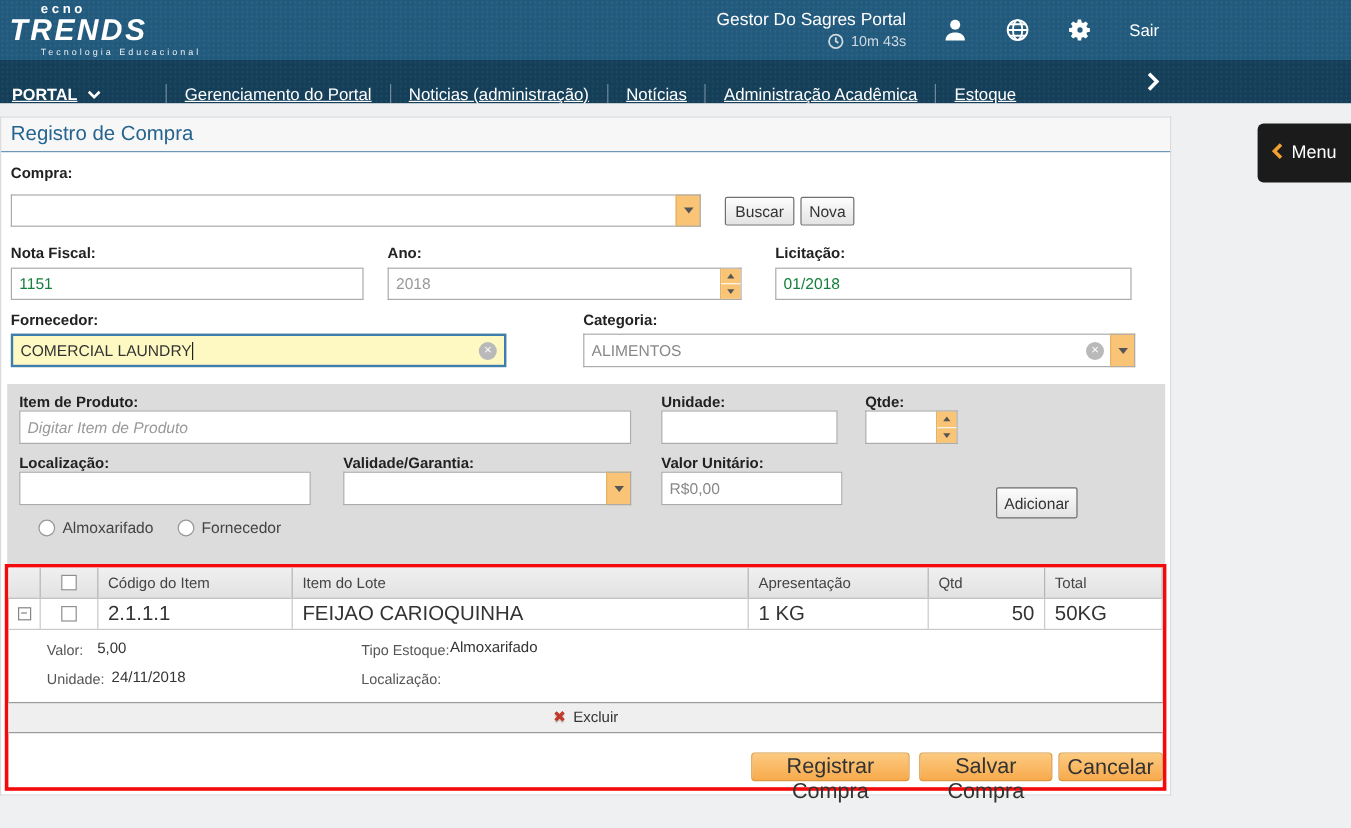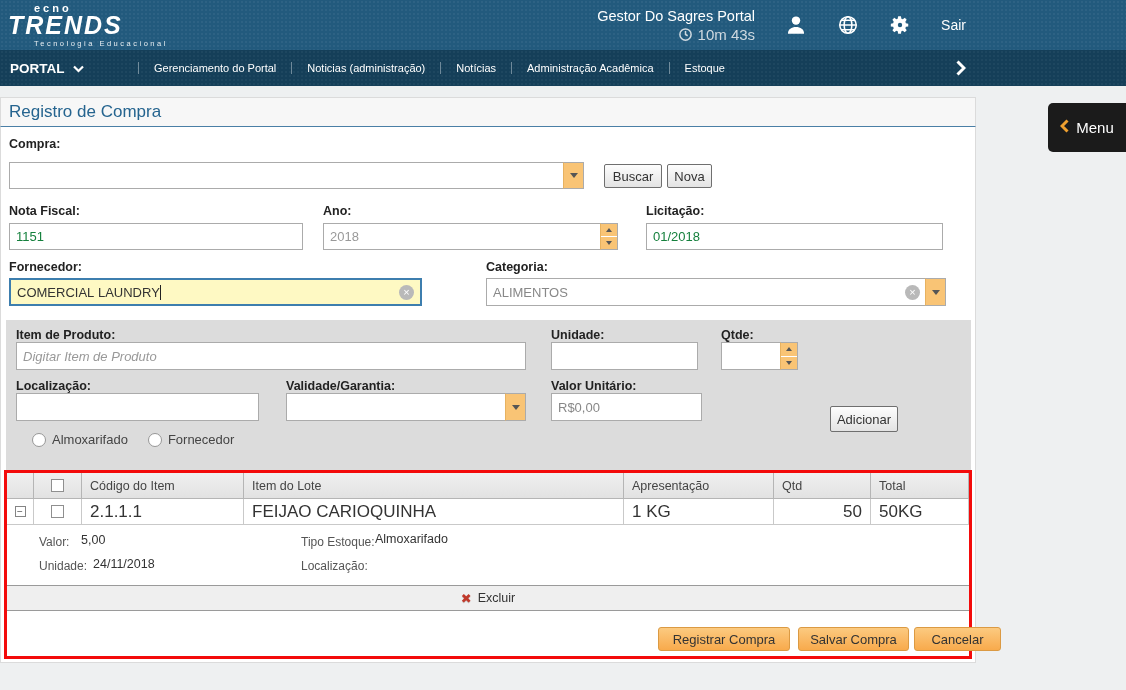--- a/index.html
+++ b/index.html
@@ -17,33 +17,34 @@
     background-image:radial-gradient(rgba(255,255,255,.05) 1px, transparent 1px);
     background-size:4px 4px;
   }
   .logo { position:absolute; left:8px; top:2px; color:#fff; cursor:pointer; }
   .logo-ecno { font-size:11px; font-weight:700; letter-spacing:3px; margin-left:26px; border-bottom:0; }
   .logo-trends { font-size:25px; font-weight:800; font-style:italic; letter-spacing:2px; line-height:22px; }
   .logo-tag { font-size:7.5px; letter-spacing:2.5px; margin-left:26px; margin-top:3px; color:#e8eef2; }
   .top-right { position:absolute; right:160px; top:0; height:50px; display:flex; align-items:center; gap:30px; }
   .portal-title-wrap { display:flex; flex-direction:column; align-items:flex-end; gap:2px; }
   .portal-title { color:#fff; font-size:14.5px; }
-  .timer { display:flex; align-items:center; gap:5px; color:#cfd9e0; font-size:15px; }
+  .timer { display:flex; align-items:center; gap:5px; color:#cfd9e0; font-size:12px; }
   .hicon { width:22px; height:22px; display:flex; align-items:center; justify-content:center; cursor:pointer; }
   .sair { color:#fff; font-size:14px; cursor:pointer; }
 
   
   .navbar {
     position:absolute; left:0; top:50px; width:1126px; height:36px;
-    background:#153f59; color:#fff; display:flex; align-items:center;
+    background:#153f59; color:#fff; display:flex; align-items:flex-end;
     background-image:radial-gradient(rgba(255,255,255,.04) 1px, transparent 1px);
     background-size:4px 4px;
+    text-decoration:underline;
   }
   .nav-portal { display:flex; align-items:center; gap:8px; padding:0 10px; width:138px; font-size:13.5px; font-weight:700; cursor:pointer; }
-  .nav-item { display:flex; align-items:center; padding:0 15px; font-size:11px; cursor:pointer; border-left:1px solid rgba(220,228,233,.45); }
+  .nav-item { display:flex; align-items:center; padding:0 15px; font-size:14px; cursor:pointer; border-left:1px solid rgba(220,228,233,.45); }
   .nav-item:first-of-type { border-left:none; }
   .nav-item:last-of-type { border-right:1px solid rgba(220,228,233,.45); }
   .nav-expand { position:absolute; left:946px; top:0; height:36px; width:30px; display:flex; align-items:center; justify-content:center; cursor:pointer; }
 
   
   .menu-btn {
     position:absolute; left:1048px; top:103px; width:78px; height:49px;
     background:#1b1b1b; border-radius:5px 0 0 5px; color:#fff;
     display:flex; align-items:center; justify-content:center; gap:7px;
     font-size:15px; cursor:pointer;
@@ -87,21 +88,21 @@
     font-size:11px; line-height:15px; text-align:center; cursor:pointer; flex:0 0 15px;
   }
   .clear-ic::before { content:"×"; }
 
   .btn-gray {
     background:linear-gradient(#fdfdfd,#e3e3e3); border:1px solid #6f6f6f; border-radius:2px;
     font-size:13px; color:#333; font-family:inherit; cursor:pointer;
   }
   .btn-orange {
     background:linear-gradient(#fcca80,#f8aa4c); border:1px solid #db9a43; border-radius:3px;
-    font-size:13px; color:#333; font-family:inherit; cursor:pointer;margin-left:32px;
+    font-size:18px; color:#333; font-family:inherit; cursor:pointer;
   }
 
   .fake-input {
     border:2px solid #3d7eae; background:#fef9c3; display:flex; align-items:center;
     padding:0 6px; font-size:13px; color:#333;
   }
   .fake-input .text { flex:1; white-space:nowrap; overflow:hidden; }
   .squiggle { text-decoration:underline; text-decoration-style:wavy; text-decoration-color:#e04a3f; text-underline-offset:3px; }
   .caret { display:inline-block; width:1px; height:15px; background:#222; vertical-align:-3px; }
 

